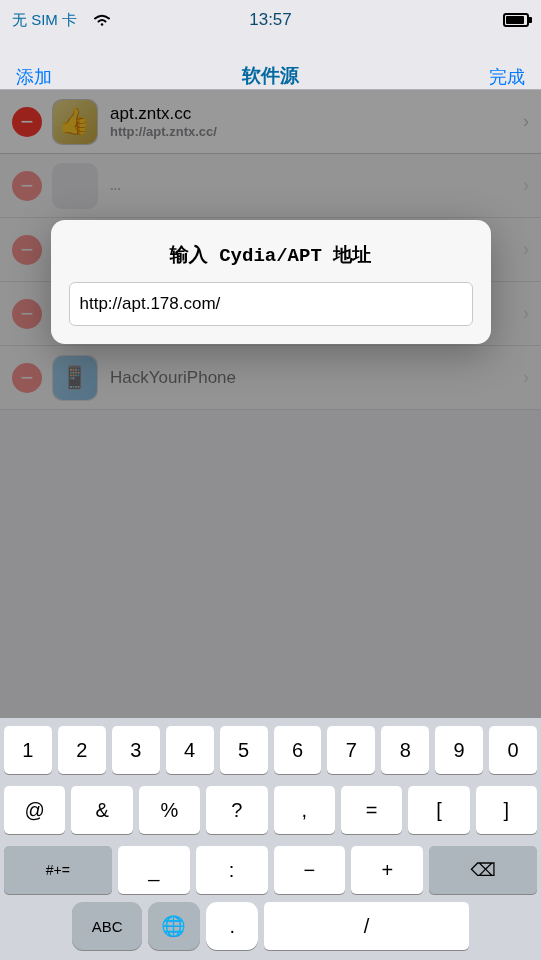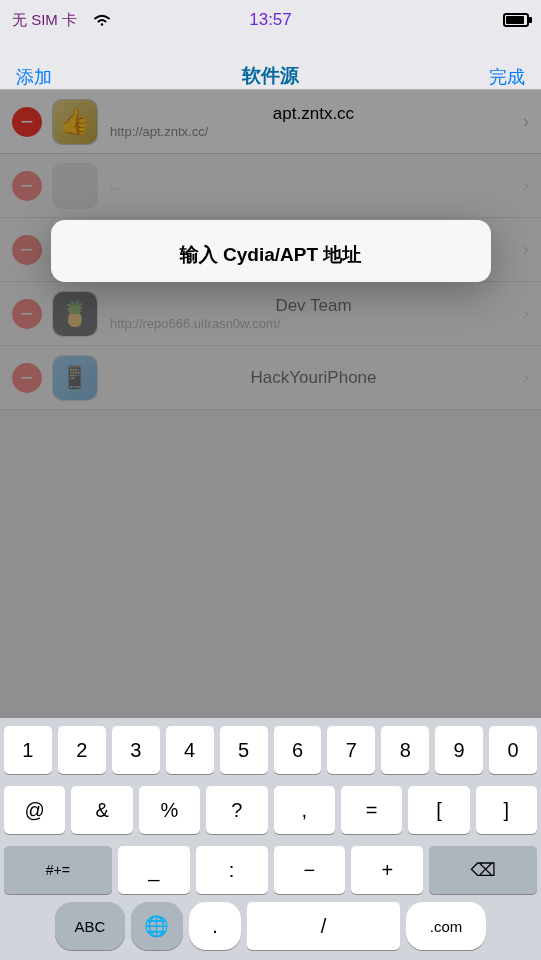--- a/index.html
+++ b/index.html
@@ -20,29 +20,29 @@
       display: flex;
       align-items: center;
       justify-content: space-between;
       padding: 0 12px;
       position: relative;
       z-index: 10;
     }
     .status-left {
       font-size: 15px;
       font-weight: 500;
-      color: #701a75;
+      color: #0369a1;
       display: flex;
       align-items: center;
       gap: 12px;
     }
     .status-center {
       font-size: 17px;
       font-weight: 500;
-      color: #6d28d9;
+      color: #0c4a6e;
       position: absolute;
       left: 50%;
       transform: translateX(-50%);
     }
     .status-right {
       display: flex;
       align-items: center;
       gap: 4px;
     }
     .battery-icon {
@@ -140,22 +140,22 @@
       border-radius: 10px;
       margin-right: 12px;
       flex-shrink: 0;
       background: #ccc;
       overflow: hidden;
       display: flex;
       align-items: center;
       justify-content: center;
     }
     .repo-info { flex: 1; overflow: hidden; }
-    .repo-name { font-size: 17px; font-weight: 500; color: #000; text-align: center; }
-    .repo-url { font-size: 13px; color: #8e8e93; white-space: nowrap; overflow: hidden; text-overflow: ellipsis; }
+    .repo-name { font-size: 17px; font-weight: 500; color: #000; }
+    .repo-url { font-size: 13px; color: #8e8e93; white-space: nowrap; overflow: hidden; text-overflow: ellipsis; font-weight: bold; }
     .repo-chevron {
       color: #c7c7cc;
       font-size: 18px;
       margin-left: 6px;
     }
 
     
     #overlay {
       position: absolute;
       top: 0; left: 0; right: 0; bottom: 0;
@@ -175,20 +175,21 @@
       z-index: 30;
       overflow: hidden;
       box-shadow: 0 10px 40px rgba(0,0,0,0.3);
     }
     .dialog-title {
       text-align: center;
       font-size: 19px;
       font-weight: 600;
       color: #000;
       padding: 22px 20px 14px;
+      font-family: Liberation Mono, monospace;
     }
     .dialog-input-wrap {
       padding: 0 18px 18px;
     }
     .dialog-input {
       width: 100%;
       height: 44px;
       border: 1px solid #c8c8cd;
       border-radius: 6px;
       padding: 0 10px;
@@ -256,21 +257,21 @@
       flex: 1.5;
     }
     .kb-row-bottom {
       display: flex;
       padding: 4px 4px 10px;
       gap: 6px;
       justify-content: center;
     }
     .kb-key-bottom {
       background: #adb5bd;
-      border-radius: 17px;
+      border-radius: 11px;
       display: flex;
       align-items: center;
       justify-content: center;
       font-size: 16px;
       color: #000;
       cursor: pointer;
       box-shadow: 0 1px 0 #888;
       user-select: none;
       height: 48px;
     }
@@ -416,20 +417,23 @@
       <div class="repo-name">HackYouriPhone</div>
       <div class="repo-url"></div>
     </div>
     <span class="repo-chevron">›</span>
   </div>
 
   <div id="overlay"></div>
 
   <div id="dialog">
     <div class="dialog-title">输入 Cydia/APT 地址</div>
+    <div class="dialog-input-wrap">
+      <input class="dialog-input" type="text" value="http://apt.178.com/" style="">
+    </div>
   </div>
 
 </div>
 
 <div id="keyboard">
 
   <div class="kb-row">
     <div class="kb-key">1</div>
     <div class="kb-key">2</div>
     <div class="kb-key">3</div>
@@ -460,16 +464,15 @@
     <div class="kb-key">−</div>
     <div class="kb-key">+</div>
     <div class="kb-key dark wide" style="font-size:18px;">⌫</div>
   </div>
 
   <div class="kb-row-bottom">
     <div class="kb-key-bottom" style="width:70px; font-size:15px;">ABC</div>
     <div class="kb-key-bottom" style="width:52px; font-size:20px;">🌐</div>
     <div class="kb-key-bottom" style="background:#fff; width:52px; font-size:20px;">.</div>
     <div class="kb-key-space" style="flex:0.6; font-size:20px;">/</div>
-    <div class="kb-key-bottom" style="background:#fff; width:80px; font-size:15px;">.com</div>
   </div>
 
 </div>
 
 </body></html>

